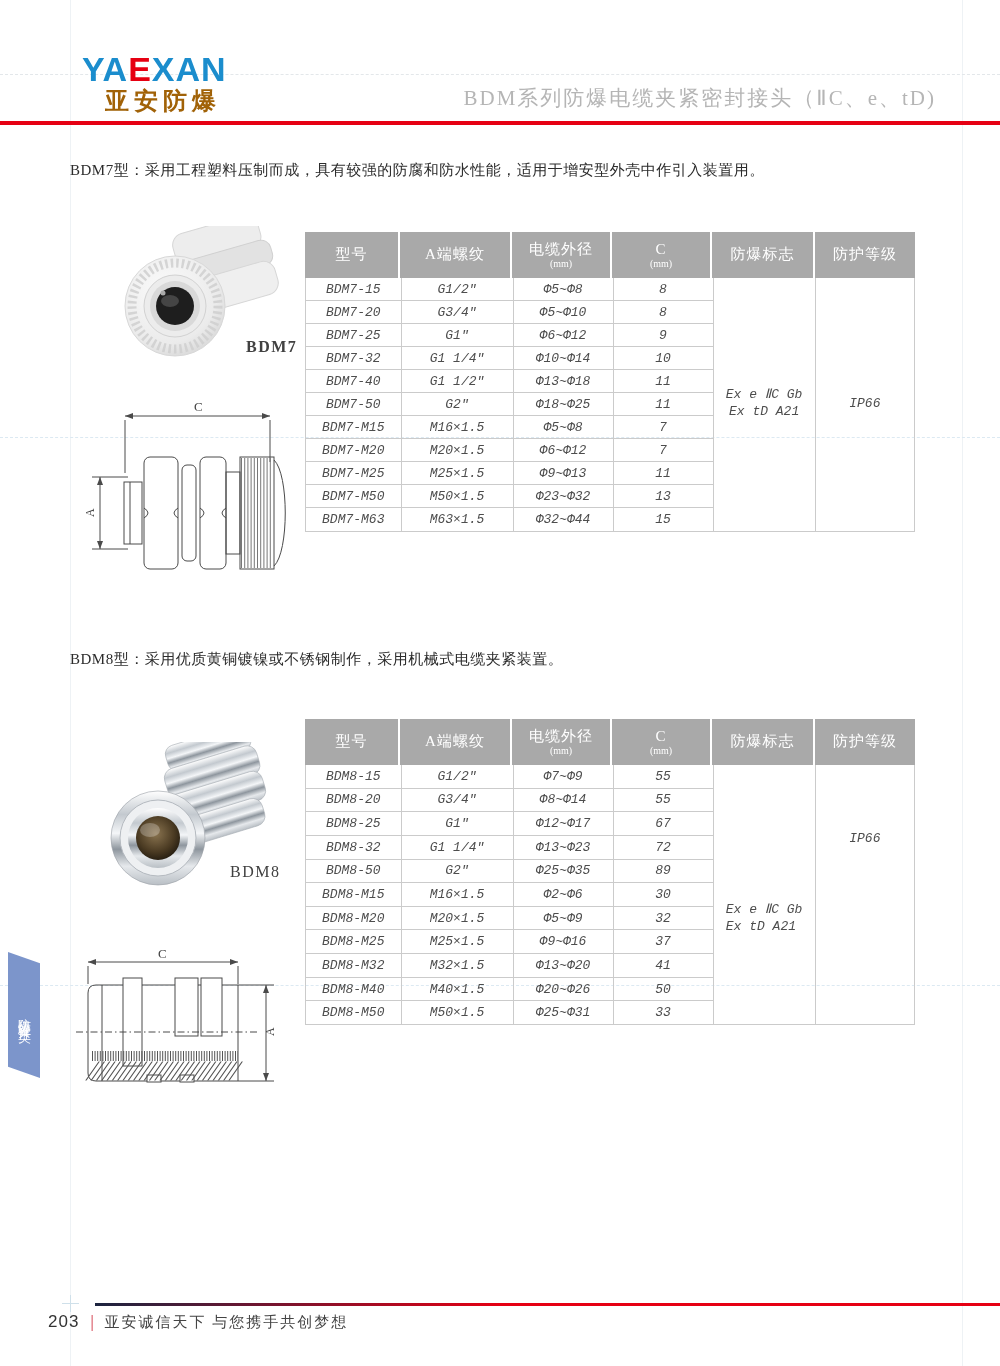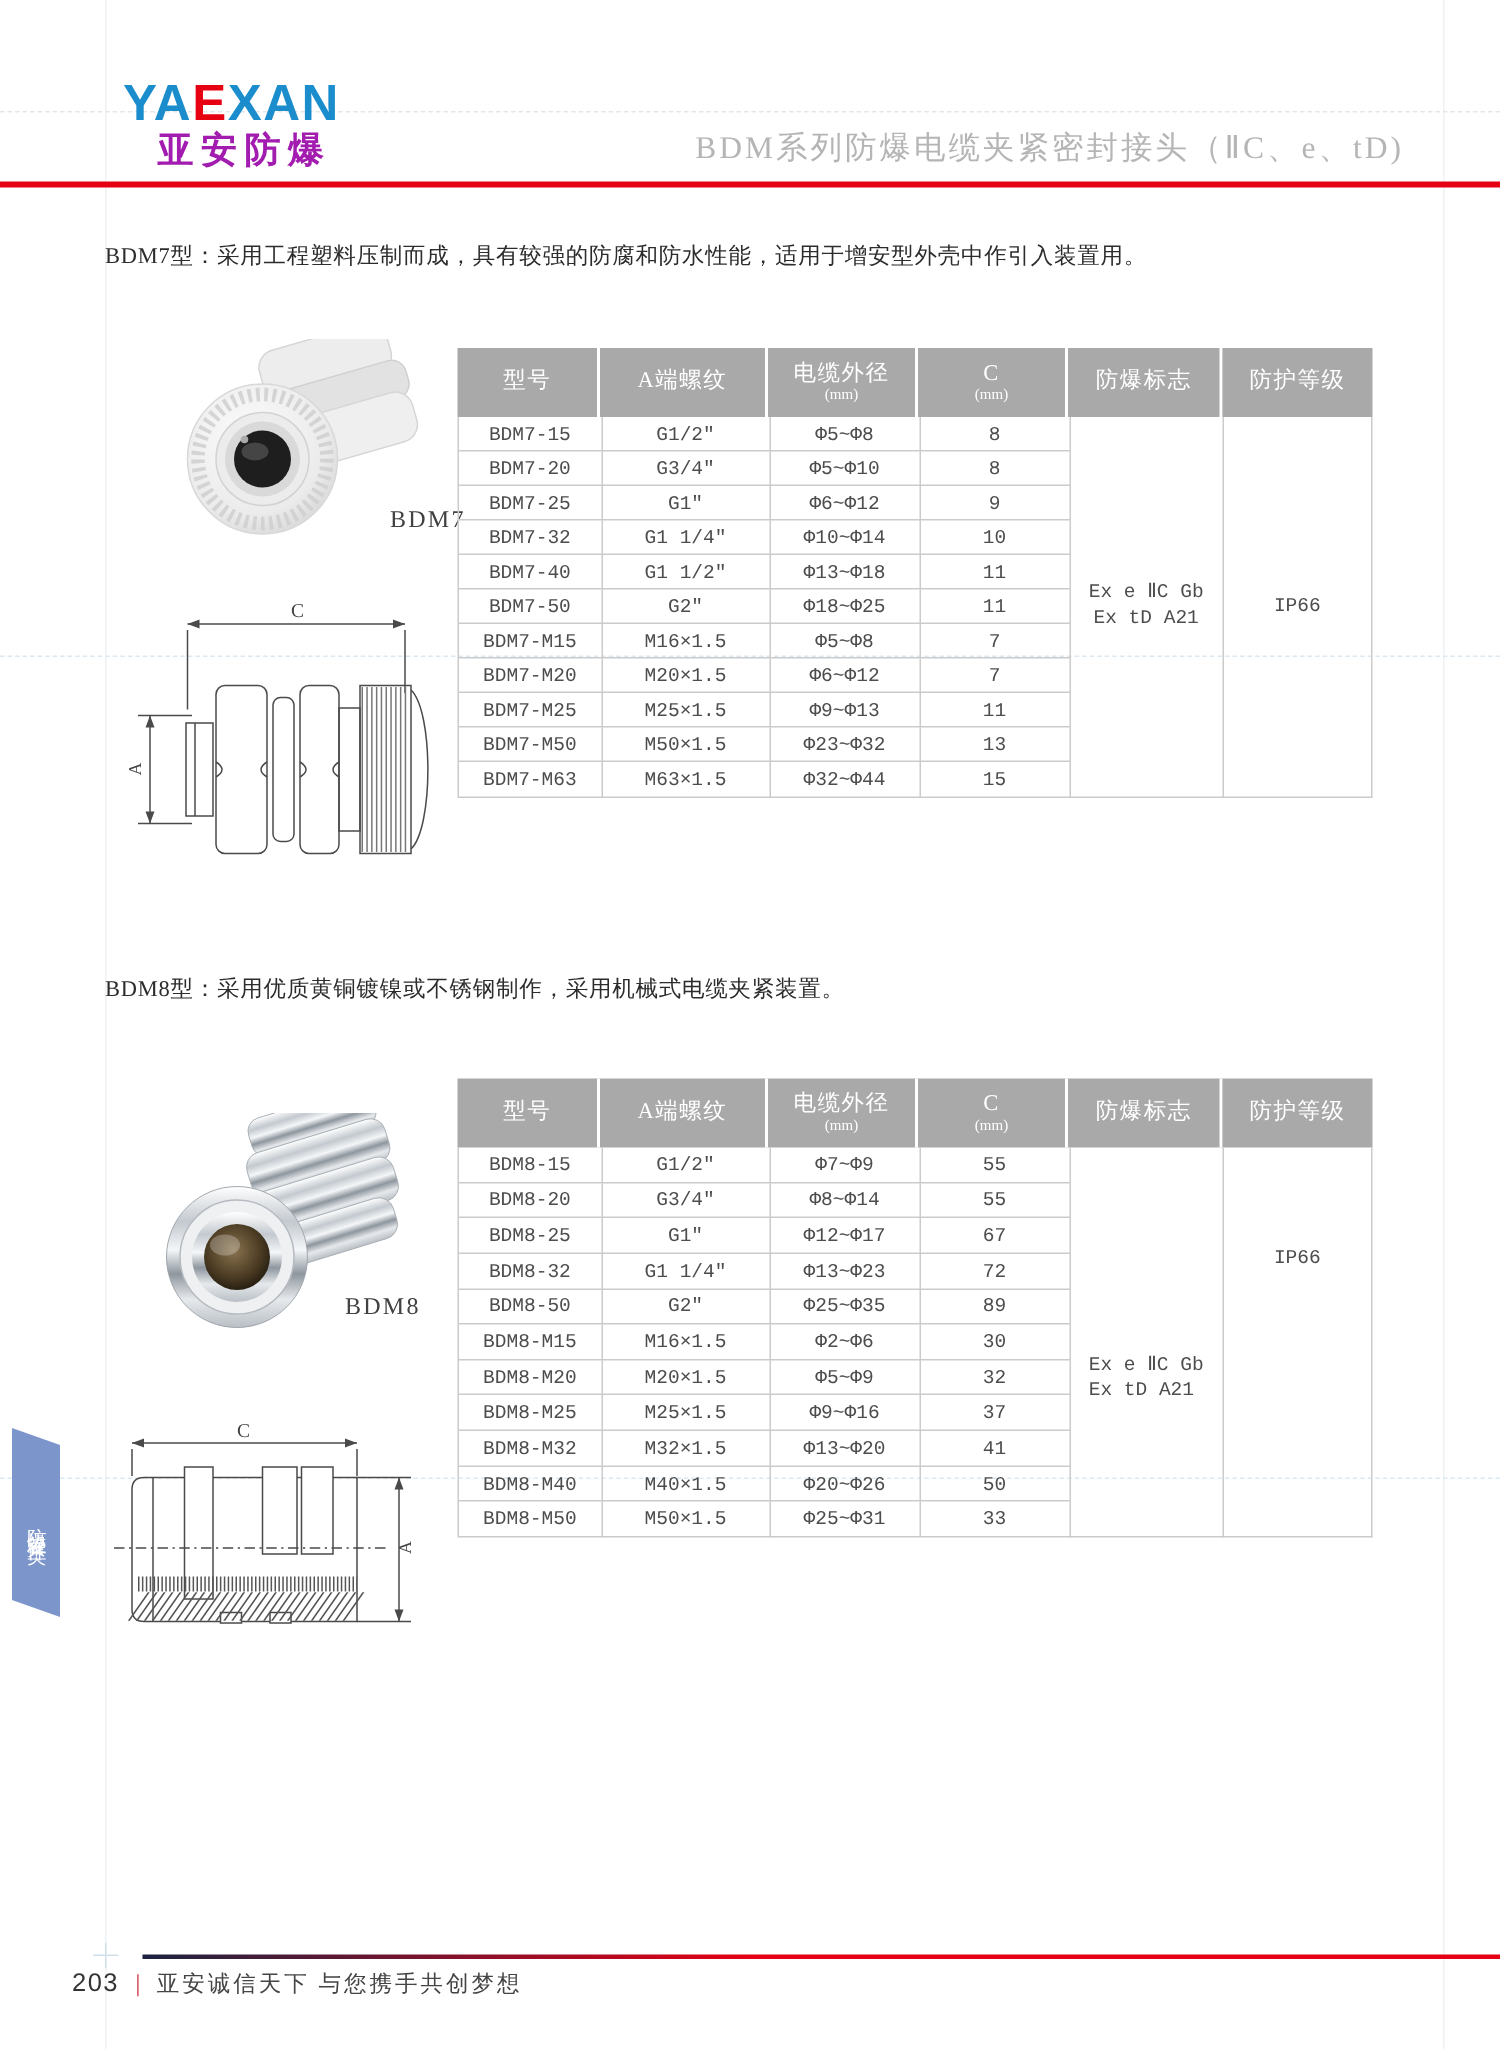--- a/index.html
+++ b/index.html
@@ -12,39 +12,39 @@
   .hdash{position:absolute;left:0;right:0;border-top:1px dashed #e3e7ea;height:0;}
   .hdash-blue{position:absolute;left:0;right:0;border-top:1px dashed #dce9f2;height:0;}
   .regcross-h{position:absolute;width:17px;height:1px;background:#cfe0ea;}
   .regcross-v{position:absolute;width:1px;height:17px;background:#cfe0ea;}
 
   
   .logo-line1{font-family:"Liberation Sans",sans-serif;font-weight:800;font-size:34px;
               letter-spacing:1px;line-height:1;}
   .logo-blue{color:#1b8dcd;} .logo-red{color:#e60012;}
   .logo-line2{font-family:"Liberation Sans",sans-serif;font-weight:700;font-size:24px;
-              color:#a21caf;letter-spacing:5px;margin-top:3px;margin-left:23px;line-height:1;}
+              color:#a16207;letter-spacing:5px;margin-top:3px;margin-left:23px;line-height:1;}
   .page-title{font-size:21px;color:#b5b5b5;letter-spacing:2px;white-space:nowrap;}
   .red-rule{position:absolute;left:0;width:1000px;height:4px;background:#e60013;}
 
   
   .desc{font-size:15px;color:#2c2c2c;letter-spacing:.5px;white-space:nowrap;}
 
   
   .photo-label{font-family:"Liberation Serif",serif;font-size:16px;color:#414141;
                letter-spacing:1.5px;}
 
   
   .thead{display:flex;}
   .th{background:#a9a9a9;color:#fff;display:flex;flex-direction:column;justify-content:center;
       align-items:center;box-sizing:border-box;border-right:2px solid #fff;height:46px;}
   .th:last-child{border-right:none;}
   .th-label{font-size:15px;line-height:1.15;letter-spacing:1px;}
   .th-unit{font-size:10px;line-height:1.1;}
-  .tbody-wrap{display:flex;align-items:stretch;border-left:1px solid #cbcbcb;box-sizing:border-box;}
+  .tbody-wrap{display:flex;align-items:stretch;border-left:1px solid #cbcbcb;box-sizing:border-box;font-style:italic;}
   table.body{border-collapse:collapse;table-layout:fixed;}
   table.body td{border-right:1px solid #cbcbcb;border-bottom:1px solid #cbcbcb;text-align:center;
       font-family:"Liberation Mono",monospace;font-size:13px;color:#4d4d4d;padding:0;
       white-space:nowrap;overflow:hidden;}
   .sec7 table.body td{height:22.05px;}
   .sec8 table.body td{height:22.65px;}
   .mcol{box-sizing:border-box;border-right:1px solid #cbcbcb;border-bottom:1px solid #cbcbcb;
       display:flex;flex-direction:column;justify-content:center;align-items:center;
       font-family:"Liberation Mono",monospace;font-size:13px;color:#4d4d4d;line-height:1.3;}
   .shift-down{transform:translateY(24px);}
@@ -104,21 +104,21 @@
       </g>
       <circle cx="75" cy="80" r="50" fill="url(#g7a)" stroke="#d8d8d8"></circle>
       <circle cx="75" cy="80" r="43" fill="none" stroke="#cfcfcf" stroke-width="9" stroke-dasharray="2.5 3" opacity="0.85"></circle>
       <circle cx="75" cy="80" r="31" fill="#ececec" stroke="#d2d2d2"></circle>
       <circle cx="75" cy="80" r="25" fill="#d9d9d9"></circle>
       <circle cx="75" cy="80" r="19" fill="#1e1e1e"></circle>
       <ellipse cx="70" cy="75" rx="9" ry="6" fill="#555" opacity="0.7"></ellipse>
       <circle cx="63" cy="67" r="2.5" fill="#aaa"></circle>
     </svg>
   </div>
-  <div class="abs photo-label" style="left:260px;top:338px;">BDM7</div>
+  <div class="abs photo-label" style="left:246px;top:338px;font-weight:bold;">BDM7</div>
 
   <div class="abs" style="left:78px;top:398px;">
     <svg width="215" height="190" viewBox="0 0 215 190">
       <g stroke="#4a4a4a" fill="none" stroke-width="1">
         <line x1="47" y1="18" x2="192" y2="18"></line>
         <line x1="47" y1="22" x2="47" y2="75"></line>
         <line x1="192" y1="22" x2="192" y2="64"></line>
         <line x1="14" y1="79" x2="50" y2="79"></line>
         <line x1="14" y1="151" x2="50" y2="151"></line>
         <line x1="22" y1="79" x2="22" y2="151"></line>

